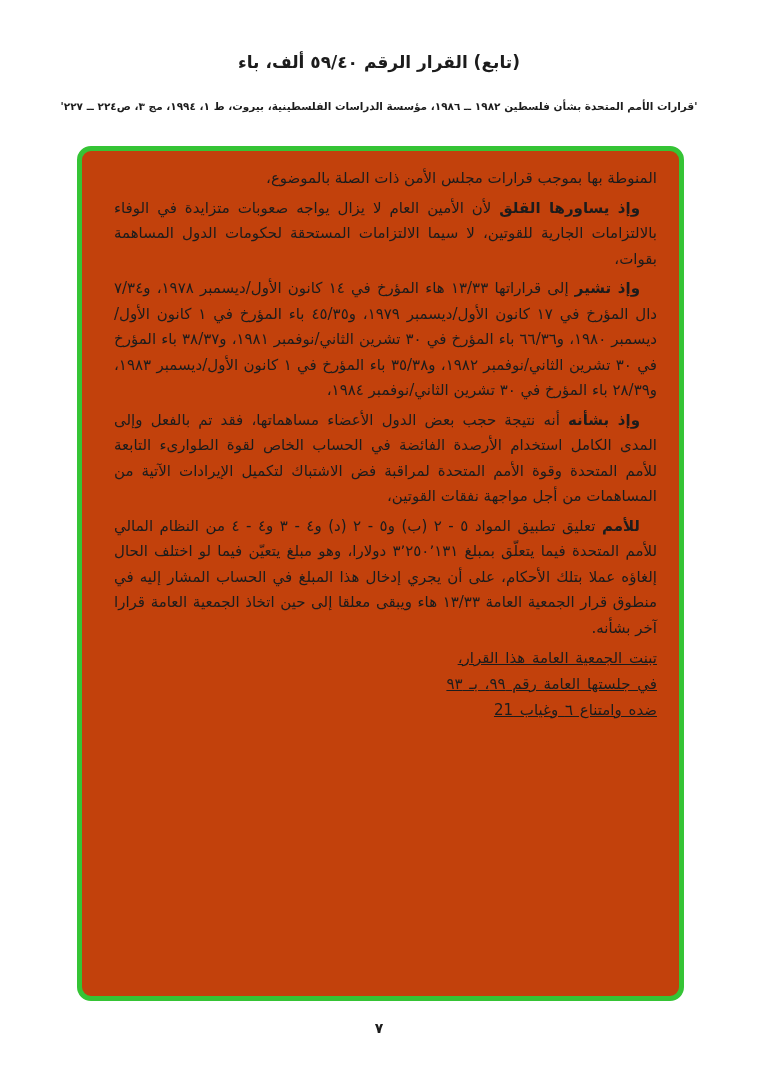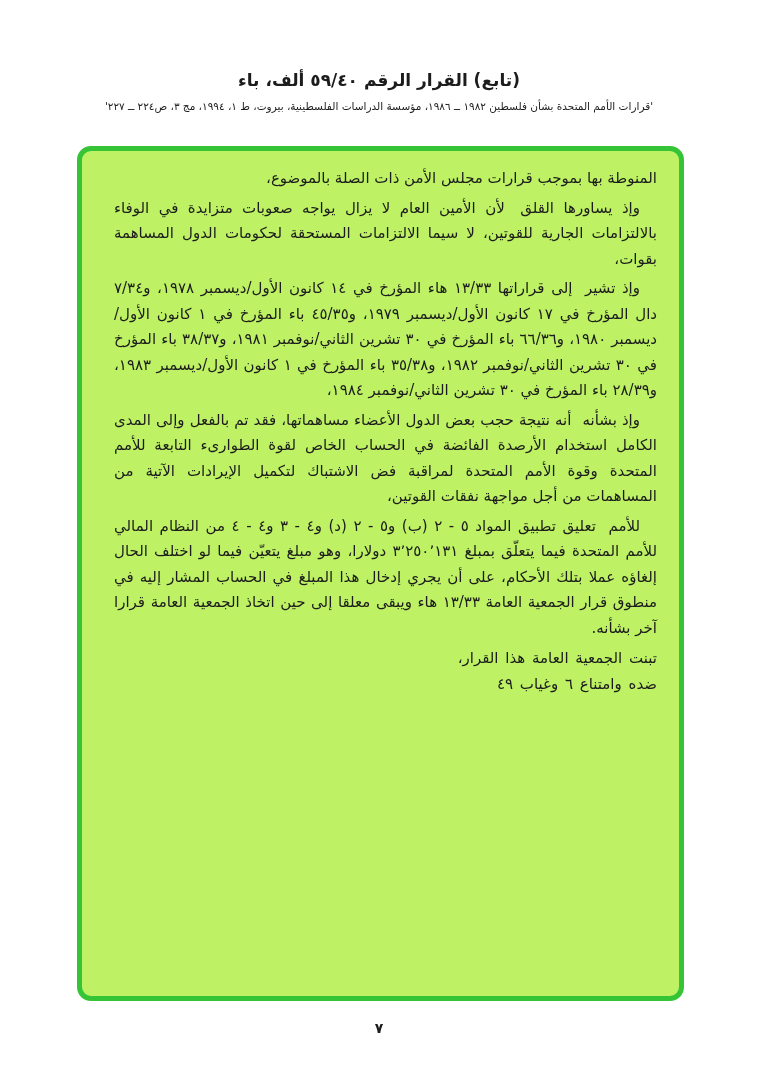--- a/index.html
+++ b/index.html
@@ -15,72 +15,72 @@
     color: #1c1c1c;
     overflow: hidden;
   }
   .page {
     position: absolute;
     inset: 0;
     background: #ffffff;
   }
   .doc-title {
     position: absolute;
-    top: 70px;
+    top: 52px;
     left: 0;
     width: 100%;
     margin: 0;
     text-align: center;
     font-size: 17px;
     font-weight: bold;
     direction: rtl;
   }
   .doc-source {
     position: absolute;
     top: 100px;
     left: 0;
     width: 100%;
     text-align: center;
     font-size: 10.5px;
-    font-weight: normal;
+    font-weight: bold;
     direction: rtl;
     white-space: nowrap;
     letter-spacing: 0.1px;
   }
   .frame {
     position: absolute;
     left: 77px;
     top: 146px;
     width: 607px;
     height: 855px;
     border: 5px solid #35c435;
     border-radius: 14px;
     box-sizing: border-box;
-    background: #bef264;
+    background: #c2410c;
   }
   .frame-text {
     direction: rtl;
     text-align: justify;
     padding: 15px 22px 0 32px;
     font-size: 15px;
     line-height: 25.5px;
   }
   .frame-text p {
     margin: 0 0 4px 0;
   }
   .frame-text p.ind {
     text-indent: 17px;
   }
   .frame-text strong {
-    font-weight: normal;
-    margin-left: 6px;
+    font-weight: bold;
   }
   .closing {
     text-align: right;
     word-spacing: 2px;
+    text-decoration: underline;
   }
   .closing .closing-line {
     line-height: 26px;
   }
   .page-number {
     position: absolute;
     top: 1020px;
     left: 0;
     width: 100%;
     text-align: center;
@@ -106,21 +106,22 @@
 
       <p class="ind"><strong>وإذ تشير</strong><span> إلى قراراتها ١٣/٣٣ هاء المؤرخ في ١٤ كانون الأول/ديسمبر ١٩٧٨، و٧/٣٤ دال المؤرخ في ١٧ كانون الأول/ديسمبر ١٩٧٩، و٤٥/٣٥ باء المؤرخ في ١ كانون الأول/ديسمبر ١٩٨٠، و٦٦/٣٦ باء المؤرخ في ٣٠ تشرين الثاني/نوفمبر ١٩٨١، و٣٨/٣٧ باء المؤرخ في ٣٠ تشرين الثاني/نوفمبر ١٩٨٢، و٣٥/٣٨ باء المؤرخ في ١ كانون الأول/ديسمبر ١٩٨٣، و٢٨/٣٩ باء المؤرخ في ٣٠ تشرين الثاني/نوفمبر ١٩٨٤،</span></p>
 
       <p class="ind"><strong>وإذ بشأنه</strong><span> أنه نتيجة حجب بعض الدول الأعضاء مساهماتها، فقد تم بالفعل وإلى المدى الكامل استخدام الأرصدة الفائضة في الحساب الخاص لقوة الطوارىء التابعة للأمم المتحدة وقوة الأمم المتحدة لمراقبة فض الاشتباك لتكميل الإيرادات الآتية من المساهمات من أجل مواجهة نفقات القوتين،</span></p>
 
 
       <p class="ind"><strong>للأمم</strong><span> تعليق تطبيق المواد ٥ - ٢ (ب) و٥ - ٢ (د) و٤ - ٣ و٤ - ٤ من النظام المالي للأمم المتحدة فيما يتعلّق بمبلغ ٣٬٢٥٠٬١٣١ دولارا، وهو مبلغ يتعيّن فيما لو اختلف الحال إلغاؤه عملا بتلك الأحكام، على أن يجري إدخال هذا المبلغ في الحساب المشار إليه في منطوق قرار الجمعية العامة ١٣/٣٣ هاء ويبقى معلقا إلى حين اتخاذ الجمعية العامة قرارا آخر بشأنه.</span></p>
 
       <div class="closing">
         <div class="closing-line">تبنت الجمعية العامة هذا القرار،</div>
-        <div class="closing-line">ضده وامتناع ٦ وغياب ٤٩</div>
+        <div class="closing-line">في جلستها العامة رقم ٩٩، بـ ٩٣</div>
+        <div class="closing-line">ضده وامتناع ٦ وغياب 21</div>
       </div>
 
     </div>
   </div>
 
   <div class="page-number">٧</div>
 
 </div>
 
 </body></html>

